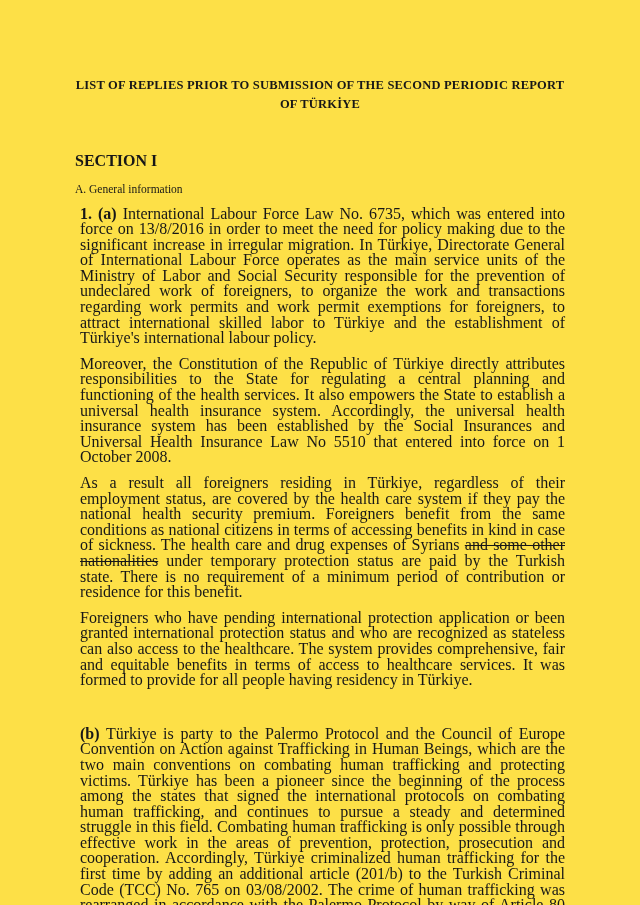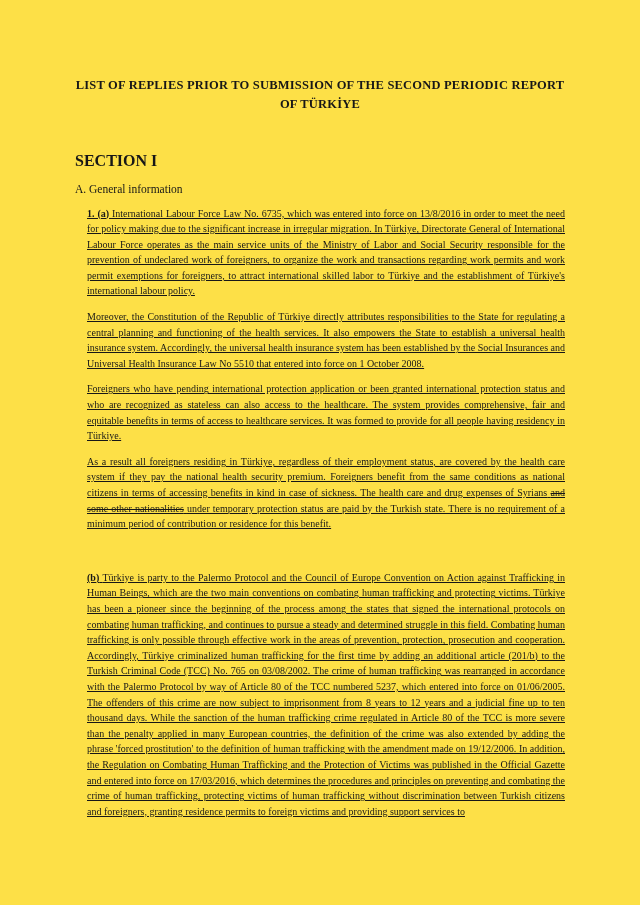--- a/index.html
+++ b/index.html
@@ -29,25 +29,24 @@
     font-size: 16px;
     font-weight: bold;
     margin: 38px 0 0 0;
   }
   .subsection-heading {
     font-size: 11.5px;
     font-weight: normal;
     margin: 13px 0 0 0;
   }
   p.body-para {
-    font-size: 10px;
+    font-size: 16px;
     line-height: 15.6px;
     text-align: justify;
-    margin: 10px 0 0 12px;
-    text-decoration: underline;
+    margin: 10px 0 0 5px;
   }
   p.body-para.first {
     margin-top: 11px;
   }
   p.body-para.spaced {
     margin-top: 38px;
   }
   .lead-bold {
     font-weight: bold;
   }
@@ -69,27 +68,27 @@
   <p class="body-para first">
     <span class="lead-bold">1. (a)</span>
     <span>International Labour Force Law No. 6735, which was entered into force on 13/8/2016 in order to meet the need for policy making due to the significant increase in irregular migration. In Türkiye, Directorate General of International Labour Force operates as the main service units of the Ministry of Labor and Social Security responsible for the prevention of undeclared work of foreigners, to organize the work and transactions regarding work permits and work permit exemptions for foreigners, to attract international skilled labor to Türkiye and the establishment of Türkiye's international labour policy.</span>
   </p>
 
   <p class="body-para">
     <span>Moreover, the Constitution of the Republic of Türkiye directly attributes responsibilities to the State for regulating a central planning and functioning of the health services. It also empowers the State to establish a universal health insurance system. Accordingly, the universal health insurance system has been established by the Social Insurances and Universal Health Insurance Law No 5510 that entered into force on 1 October 2008.</span>
   </p>
 
   <p class="body-para">
-    <span>Foreigners who have pending international protection application or been granted international protection status and who are recognized as stateless can also access to the healthcare. The system provides comprehensive, fair and equitable benefits in terms of access to healthcare services. It was formed to provide for all people having residency in Türkiye.</span>
+    <span>As a result all foreigners residing in Türkiye, regardless of their employment status, are covered by the health care system if they pay the national health security premium. Foreigners benefit from the same conditions as national citizens in terms of accessing benefits in kind in case of sickness. The health care and drug expenses of Syrians</span>
+    <span class="struck">and some other nationalities</span>
+    <span>under temporary protection status are paid by the Turkish state. There is no requirement of a minimum period of contribution or residence for this benefit.</span>
   </p>
 
   <p class="body-para">
-    <span>As a result all foreigners residing in Türkiye, regardless of their employment status, are covered by the health care system if they pay the national health security premium. Foreigners benefit from the same conditions as national citizens in terms of accessing benefits in kind in case of sickness. The health care and drug expenses of Syrians</span>
-    <span class="struck">and some other nationalities</span>
-    <span>under temporary protection status are paid by the Turkish state. There is no requirement of a minimum period of contribution or residence for this benefit.</span>
+    <span>Foreigners who have pending international protection application or been granted international protection status and who are recognized as stateless can also access to the healthcare. The system provides comprehensive, fair and equitable benefits in terms of access to healthcare services. It was formed to provide for all people having residency in Türkiye.</span>
   </p>
 
   <p class="body-para spaced">
     <span class="lead-bold">(b)</span>
     <span>Türkiye is party to the Palermo Protocol and the Council of Europe Convention on Action against Trafficking in Human Beings, which are the two main conventions on combating human trafficking and protecting victims. Türkiye has been a pioneer since the beginning of the process among the states that signed the international protocols on combating human trafficking, and continues to pursue a steady and determined struggle in this field. Combating human trafficking is only possible through effective work in the areas of prevention, protection, prosecution and cooperation. Accordingly, Türkiye criminalized human trafficking for the first time by adding an additional article (201/b) to the Turkish Criminal Code (TCC) No. 765 on 03/08/2002. The crime of human trafficking was rearranged in accordance with the Palermo Protocol by way of Article 80 of the TCC numbered 5237, which entered into force on 01/06/2005. The offenders of this crime are now subject to imprisonment from 8 years to 12 years and a judicial fine up to ten thousand days. While the sanction of the human trafficking crime regulated in Article 80 of the TCC is more severe than the penalty applied in many European countries, the definition of the crime was also extended by adding the phrase 'forced prostitution' to the definition of human trafficking with the amendment made on 19/12/2006. In addition, the Regulation on Combating Human Trafficking and the Protection of Victims was published in the Official Gazette and entered into force on 17/03/2016, which determines the procedures and principles on preventing and combating the crime of human trafficking, protecting victims of human trafficking without discrimination between Turkish citizens and foreigners, granting residence permits to foreign victims and providing support services to</span>
   </p>
 
 </div>
 
 </body></html>

